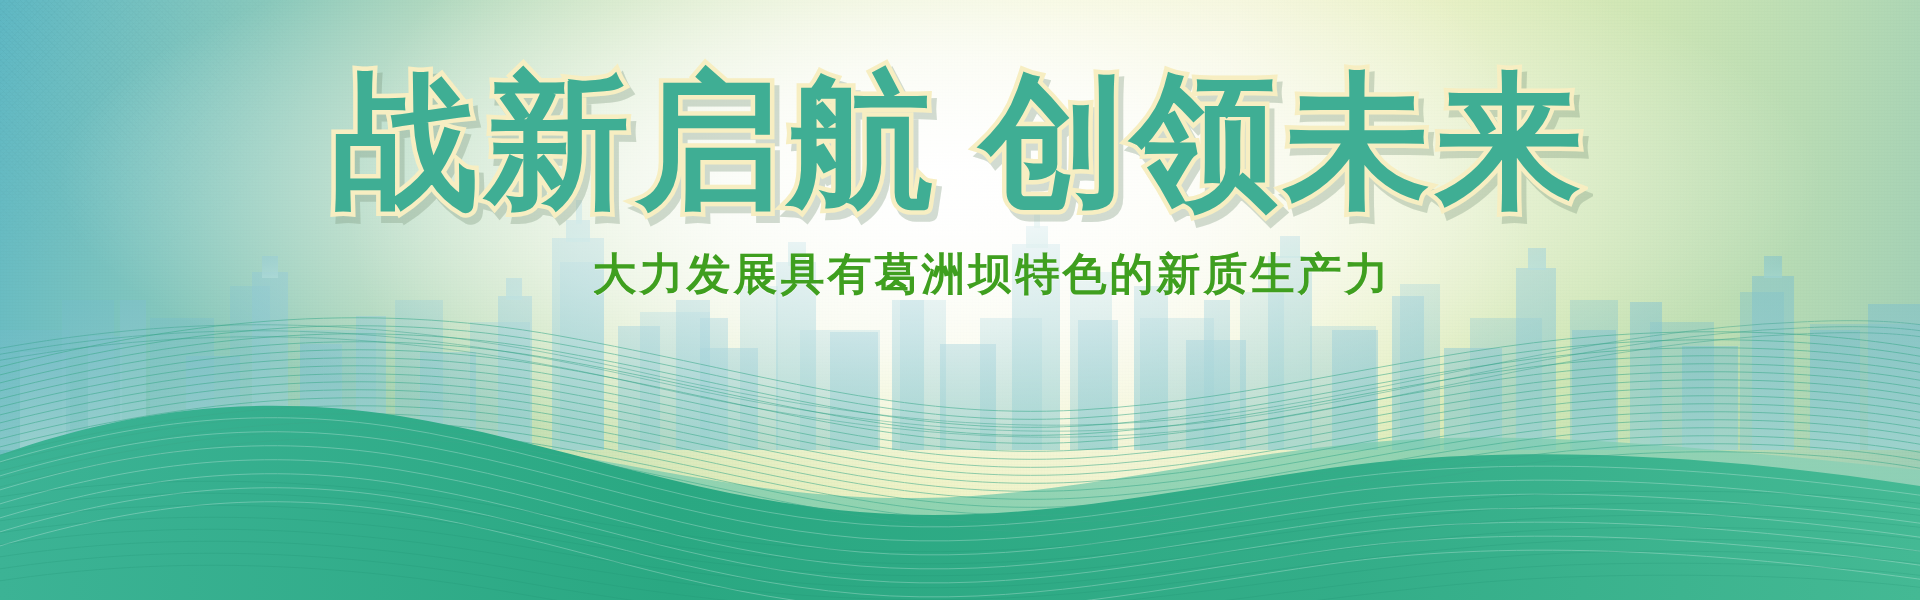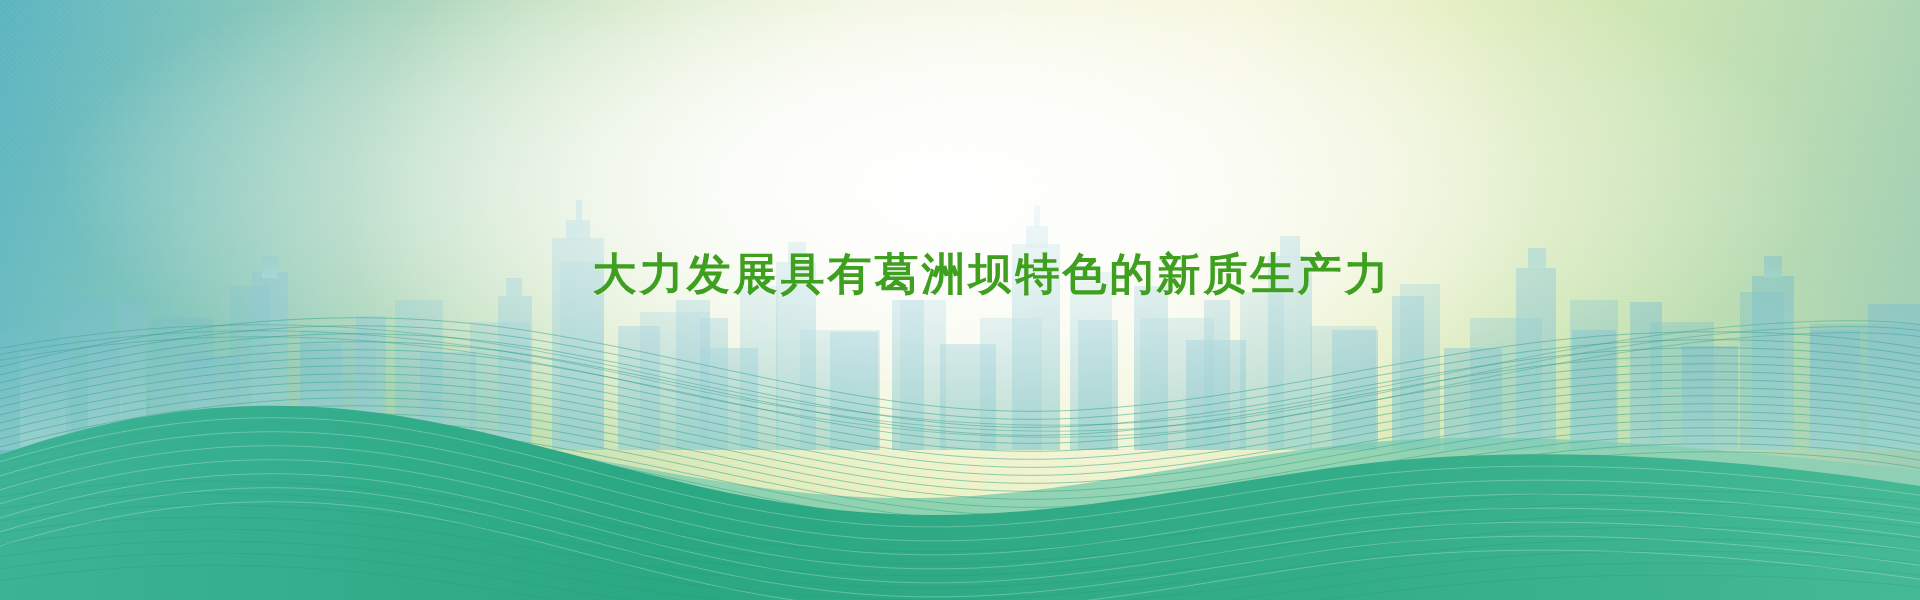--- a/index.html
+++ b/index.html
@@ -179,20 +179,23 @@
       <rect x="1752" y="276" width="42" height="174"></rect>
       <rect x="1764" y="256" width="18" height="22"></rect>
       <rect x="1810" y="330" width="50" height="120"></rect>
       <rect x="1868" y="304" width="52" height="146"></rect>
     </g>
 
     <rect x="0" y="0" width="1920" height="600" fill="url(#centerFade)"></rect>
   </svg>
 
   <div id="textblock">
+    <div id="title">
+      <span>战新启航</span><span class="sp"></span><span>创领未来</span>
+    </div>
     <div id="subtitle">大力发展具有葛洲坝特色的新质生产力</div>
   </div>
 
   <svg id="wavelines" class="layer" viewBox="0 0 1920 600" preserveAspectRatio="none" xmlns="http://www.w3.org/2000/svg">
     <g fill="none" stroke="#3aa98a" stroke-width="1" opacity="0.55">
       <path d="M-20,372 C 180,320 360,300 560,336 C 760,372 900,420 1080,410 C 1260,400 1420,350 1600,336 C 1760,324 1880,340 1940,352"></path>
       <path d="M-20,380 C 180,328 360,308 560,344 C 760,380 900,428 1080,418 C 1260,408 1420,358 1600,344 C 1760,332 1880,348 1940,360"></path>
       <path d="M-20,388 C 180,336 360,316 560,352 C 760,388 900,436 1080,426 C 1260,416 1420,366 1600,352 C 1760,340 1880,356 1940,368"></path>
       <path d="M-20,396 C 180,344 360,324 560,360 C 760,396 900,444 1080,434 C 1260,424 1420,374 1600,360 C 1760,348 1880,364 1940,376"></path>
       <path d="M-20,404 C 180,352 360,332 560,368 C 760,404 900,452 1080,442 C 1260,432 1420,382 1600,368 C 1760,356 1880,372 1940,384"></path>

